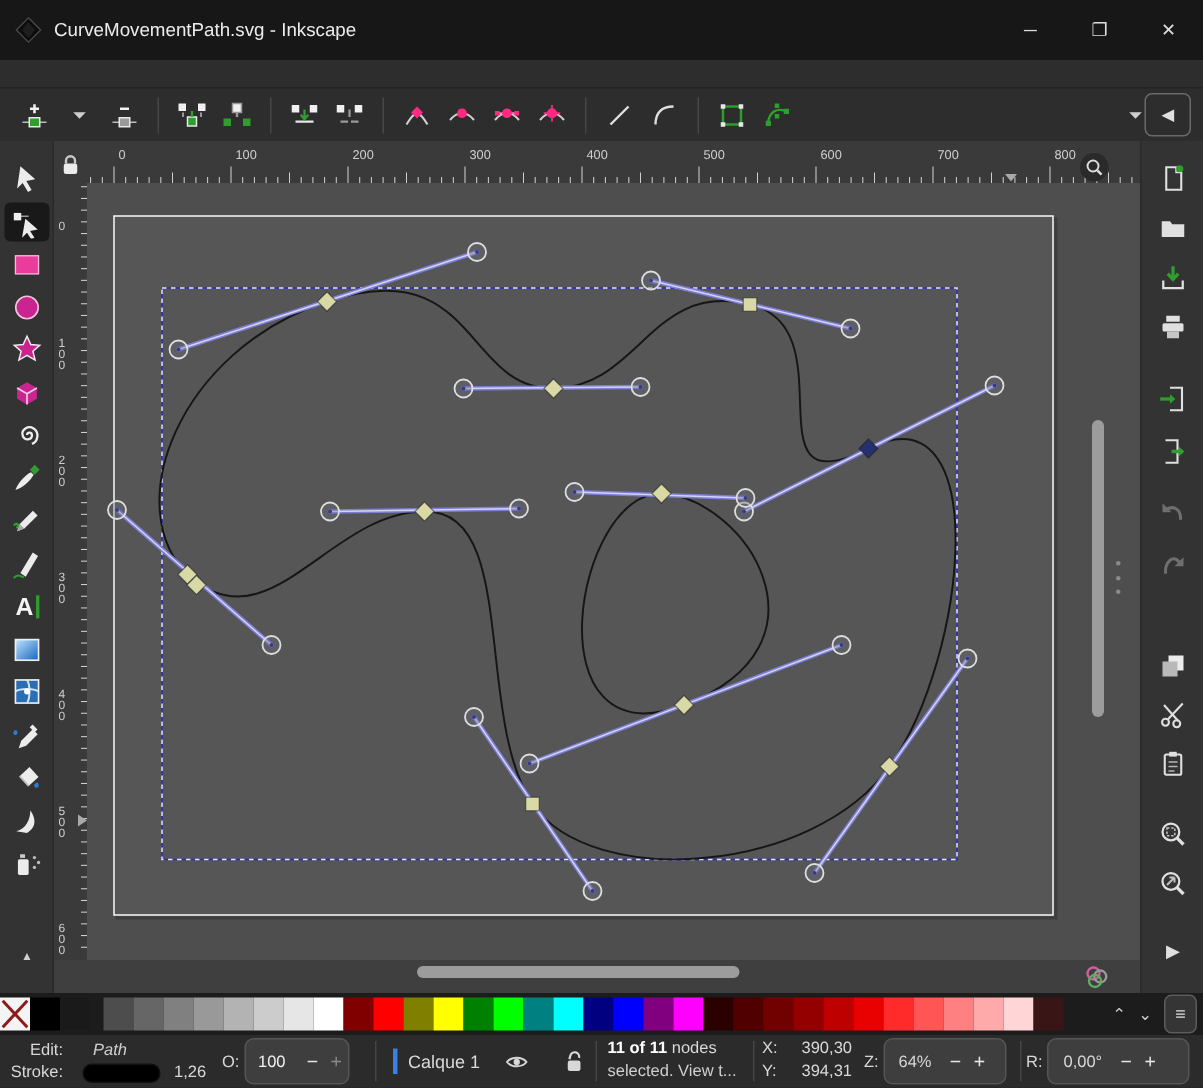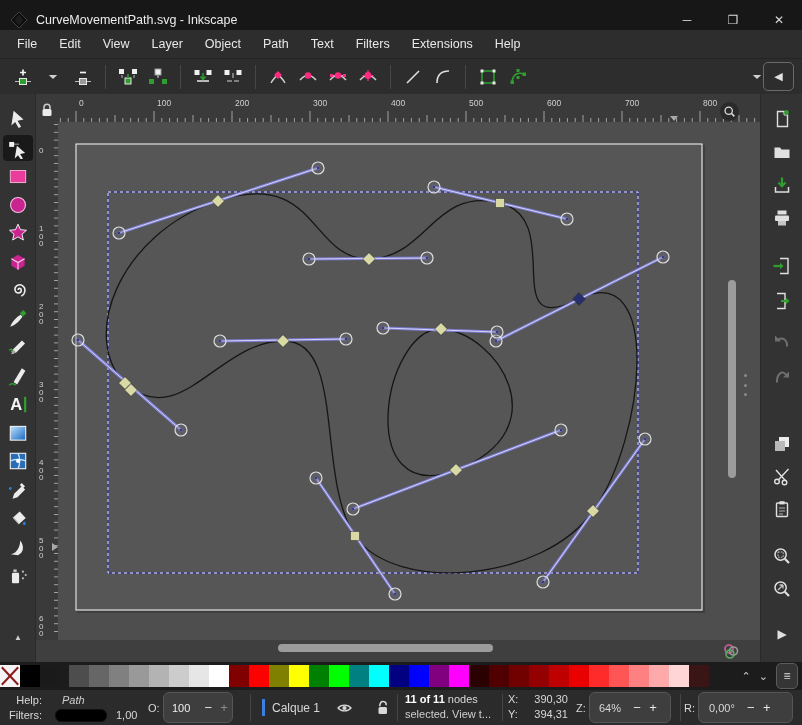--- a/index.html
+++ b/index.html
@@ -108,32 +108,20 @@
       <path d="M10 4 L15 10 L10 16 L5 10 Z" fill="#1d1d1d"></path>
     </svg>
     <span id="window-title">CurveMovementPath.svg - Inkscape</span>
     <div id="win-controls">
       <div class="win-btn">─</div>
       <div class="win-btn">❐</div>
       <div class="win-btn">✕</div>
     </div>
   </div>
 
-  <div id="menubar">
-      <div class="menu-item">File</div>
-      <div class="menu-item">Edit</div>
-      <div class="menu-item">View</div>
-      <div class="menu-item">Layer</div>
-      <div class="menu-item">Object</div>
-      <div class="menu-item">Path</div>
-      <div class="menu-item">Text</div>
-      <div class="menu-item">Filters</div>
-      <div class="menu-item">Extensions</div>
-      <div class="menu-item">Help</div>
-    </div>
 
   <div id="toolbar">
       <div class="tb-btn">
         <svg width="20" height="20" viewBox="0 0 20 20" fill="none">
           <path d="M2 14.5h16" stroke="#bdbdbd"></path>
           <rect x="6.5" y="11.5" width="7" height="6" fill="#2f9e2f" stroke="#e8e8e8"></rect>
           <path d="M10 2.5v6M7 5.5h6" stroke="#f2f2f2" stroke-width="1.7"></path>
         </svg>
       </div>
       <div class="tb-btn">
@@ -789,25 +777,25 @@
       <div class="swatch" style="background: rgb(255, 213, 213);"></div>
       <div class="swatch" style="background: rgb(58, 21, 21);"></div>
       <div id="palette-arrows">
         <span class="pal-arrow">⌃</span>
         <span class="pal-arrow">⌄</span>
         <div id="palette-menu-btn">≡</div>
       </div>
     </div>
 
   <div id="statusbar">
-    <span class="sb-abs" id="fill-label">Help:</span>
+    <span class="sb-abs" id="fill-label">Edit:</span>
     <span class="sb-abs" id="fill-value">Path</span>
-    <span class="sb-abs" id="stroke-label">Filters:</span>
+    <span class="sb-abs" id="stroke-label">Stroke:</span>
     <span class="sb-abs" id="stroke-swatch"></span>
-    <span class="sb-abs" id="stroke-width">1,00</span>
+    <span class="sb-abs" id="stroke-width">1,26</span>
     <span class="sb-abs" id="opacity-label">O:</span>
     <div class="sb-abs" id="opacity-box">
       <span id="opacity-value">100</span>
       <span class="mini-btn" style="margin-left:10px">−</span>
       <span class="mini-btn dim">+</span>
     </div>
     <span class="sb-sep" style="left:250px"></span>
     <span class="sb-abs" id="layer-bar"></span>
     <span class="sb-abs" id="layer-name">Calque 1</span>
     <svg class="sb-abs" id="layer-eye" width="17" height="16" viewBox="0 0 17 16">

